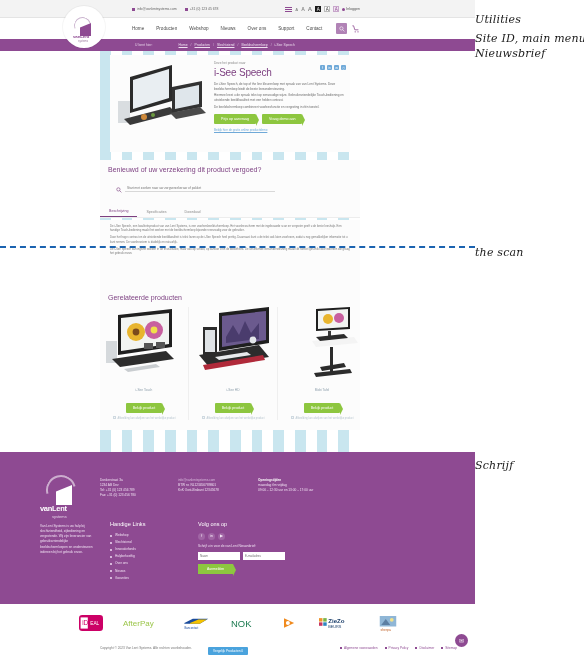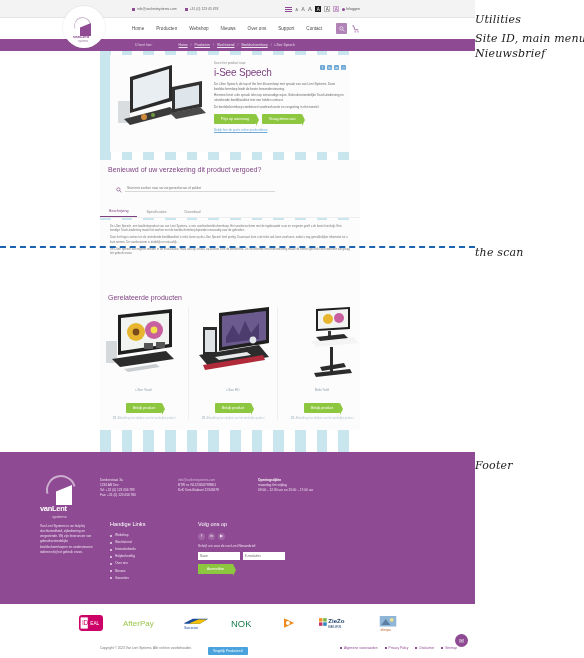--- a/index.html
+++ b/index.html
@@ -566,14 +566,14 @@
   </div>
 
   <div class="fold"></div>
 </div>
 
 <div class="annotations">
   <div class="anno" style="top:8px;">Utilities</div>
   <div class="anno" style="top:27px;">Site ID, main menu</div>
   <div class="anno" style="top:42px;">Nieuwsbrief</div>
   <div class="anno" style="top:241px;">the scan</div>
-  <div class="anno" style="top:454px;">Footer</div>
+  <div class="anno" style="top:454px;">Schrijf</div>
 </div>
 
 </body></html>

